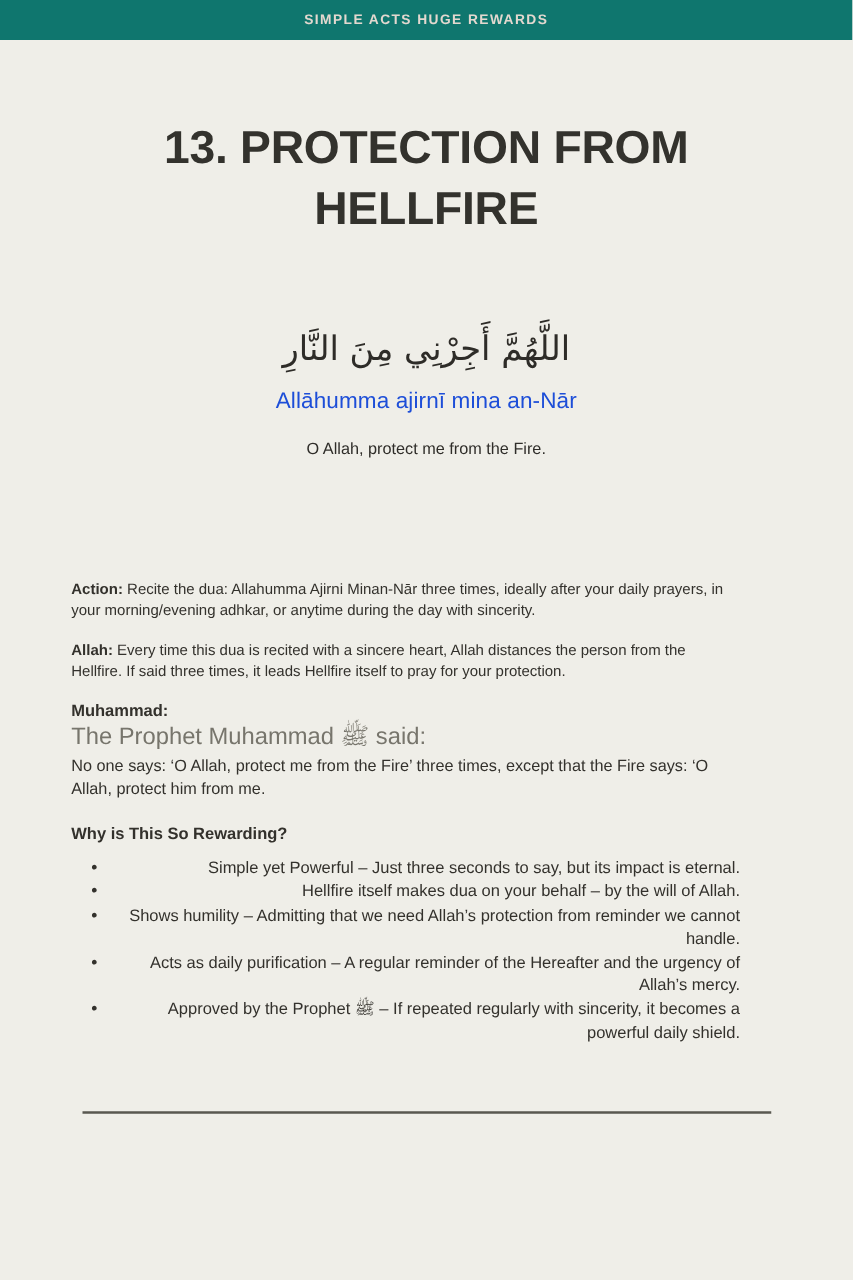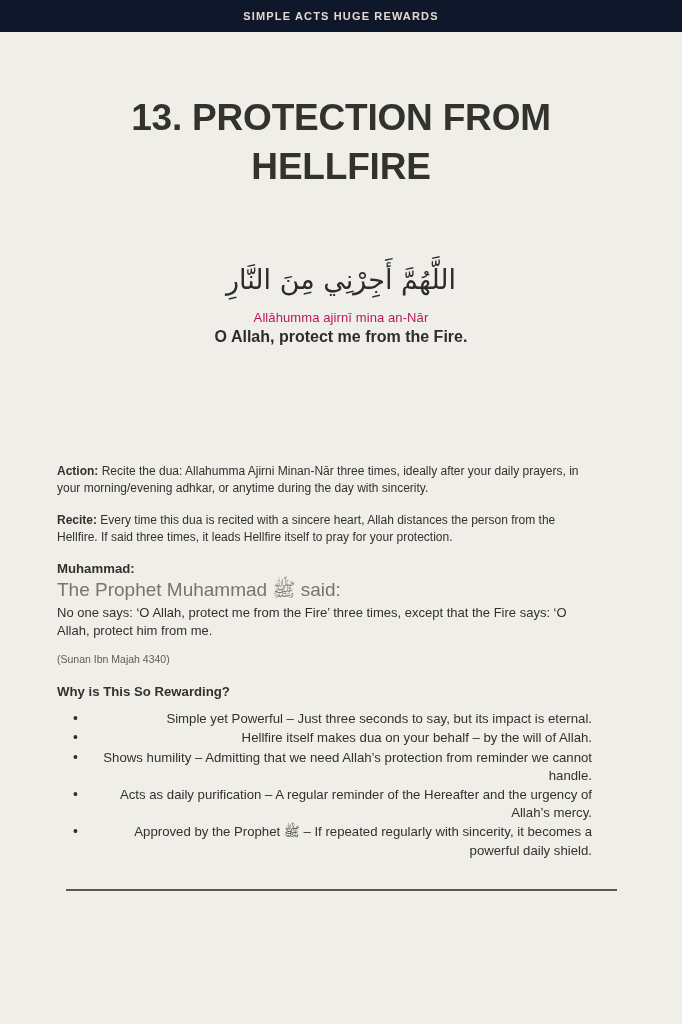--- a/index.html
+++ b/index.html
@@ -13,21 +13,21 @@
     background: #efeee8;
     font-family: "Liberation Sans", sans-serif;
     color: #33312c;
     overflow: hidden;
     position: relative;
   }
 
   
   .topbar {
     height: 32px;
-    background: #0f172a;
+    background: #0f766e;
     display: flex;
     align-items: center;
     justify-content: center;
     width: 100%;
     box-sizing: border-box;
   }
   .topbar-text {
     color: #e3d8cf;
     font-size: 11px;
     font-weight: 600;
@@ -62,28 +62,28 @@
   .dua-arabic {
     font-family: "DejaVu Sans", sans-serif;
     font-size: 27px;
     line-height: 1.6;
     color: #2e2c28;
     direction: rtl;
     unicode-bidi: bidi-override;
   }
   .dua-translit {
     margin-top: 9px;
+    font-size: 18px;
+    color: #1d4ed8;
+    letter-spacing: 0.1px;
+  }
+  .dua-translation {
+    margin-top: 20px;
     font-size: 13px;
-    color: #be185d;
-    letter-spacing: 0.1px;
-  }
-  .dua-translation {
-    margin-top: 3px;
-    font-size: 16px;
-    font-weight: bold;
+    font-weight: normal;
     color: #2f2d29;
   }
 
   
   .content {
     margin: 0;
     padding: 0 0 0 57px;
     width: 535px;
     box-sizing: content-box;
     position: absolute;
@@ -174,26 +174,25 @@
   <div class="dua">
     <div class="dua-arabic">اللَّهُمَّ أَجِرْنِي مِنَ النَّارِ</div>
     <div class="dua-translit">Allāhumma ajirnī mina an-Nār</div>
     <div class="dua-translation">O Allah, protect me from the Fire.</div>
   </div>
 
   <div class="content">
 
     <p class="para"><b>Action:</b><span> Recite the dua: Allahumma Ajirni Minan-Nār three times, ideally after your daily prayers, in your morning/evening adhkar, or anytime during the day with sincerity.</span></p>
 
-    <p class="para"><b>Recite:</b><span> Every time this dua is recited with a sincere heart, Allah distances the person from the Hellfire. If said three times, it leads Hellfire itself to pray for your protection.</span></p>
+    <p class="para"><b>Allah:</b><span> Every time this dua is recited with a sincere heart, Allah distances the person from the Hellfire. If said three times, it leads Hellfire itself to pray for your protection.</span></p>
 
     <p class="ref-heading">Muhammad:</p>
     <p class="ref-attrib">The Prophet Muhammad ﷺ said:</p>
     <p class="ref-quote">No one says: ‘O Allah, protect me from the Fire’ three times, except that the Fire says: ‘O Allah, protect him from me.</p>
-    <p class="ref-cite">(Sunan Ibn Majah 4340)</p>
 
     <p class="why-heading">Why is This So Rewarding?</p>
 
     <ul class="reasons">
       <li>Simple yet Powerful – Just three seconds to say, but its impact is eternal.</li>
       <li>Hellfire itself makes dua on your behalf – by the will of Allah.</li>
       <li>Shows humility – Admitting that we need Allah’s protection from reminder we cannot handle.</li>
       <li>Acts as daily purification – A regular reminder of the Hereafter and the urgency of Allah’s mercy.</li>
       <li>Approved by the Prophet ﷺ – If repeated regularly with sincerity, it becomes a powerful daily shield.</li>
     </ul>

